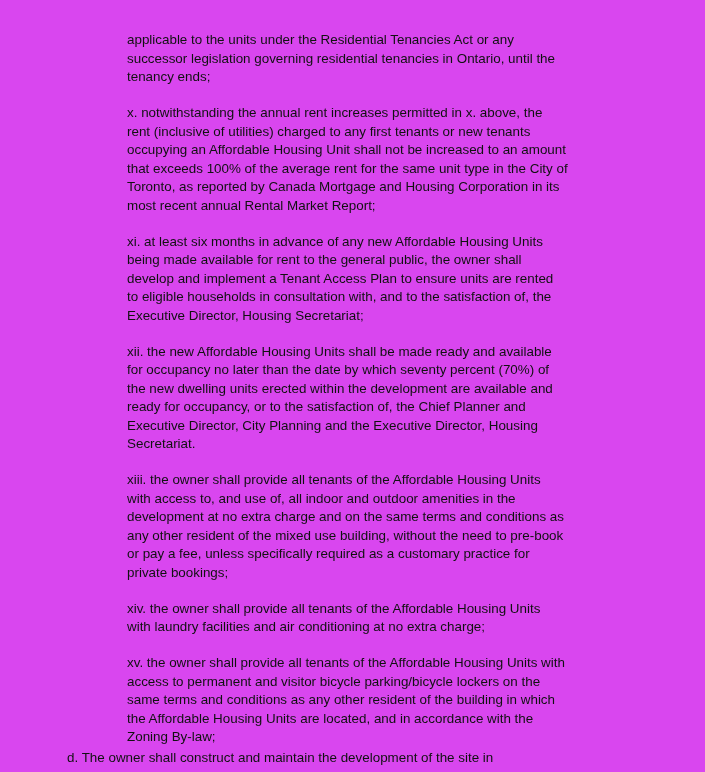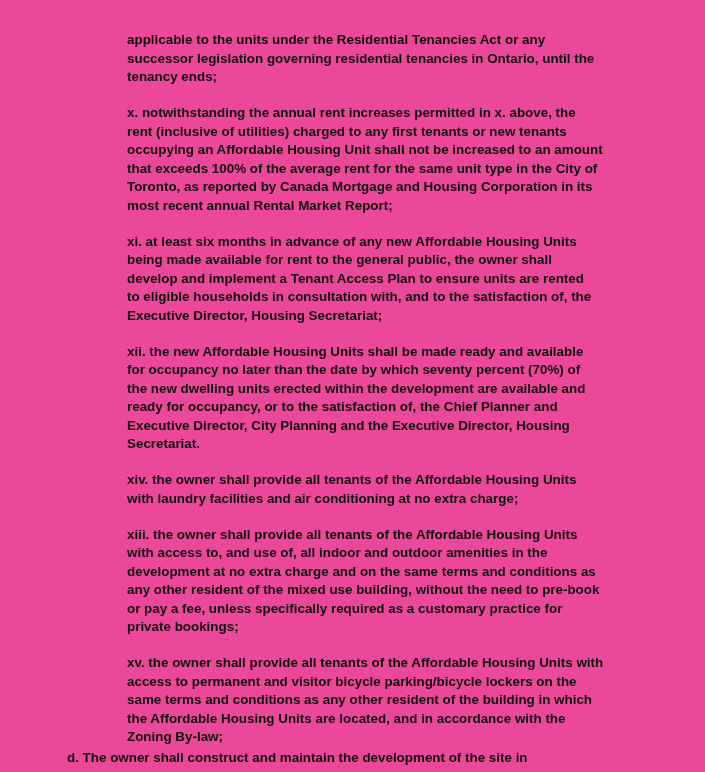--- a/index.html
+++ b/index.html
@@ -4,24 +4,23 @@
 <style>
   html, body {
     margin: 0;
     padding: 0;
     background: #ffffff;
   }
   .page {
     position: relative;
     width: 705px;
     height: 772px;
-    background: #ec4899;
+    background: #d946ef;
     overflow: hidden;
     font-family: "Liberation Sans", "DejaVu Sans", sans-serif;
-    font-weight: bold;
   }
   .text-column {
     position: absolute;
     left: 127px;
     top: 31px;
     width: 545px;
     color: #111111;
     font-size: 13.4px;
     line-height: 18.5px;
   }
@@ -55,28 +54,28 @@
 being made available for rent to the general public, the owner shall
 develop and implement a Tenant Access Plan to ensure units are rented
 to eligible households in consultation with, and to the satisfaction of, the
 Executive Director, Housing Secretariat;</p>
     <p class="para">xii. the new Affordable Housing Units shall be made ready and available
 for occupancy no later than the date by which seventy percent (70%) of
 the new dwelling units erected within the development are available and
 ready for occupancy, or to the satisfaction of, the Chief Planner and
 Executive Director, City Planning and the Executive Director, Housing
 Secretariat.</p>
-    <p class="para">xiv. the owner shall provide all tenants of the Affordable Housing Units
-with laundry facilities and air conditioning at no extra charge;</p>
     <p class="para">xiii. the owner shall provide all tenants of the Affordable Housing Units
 with access to, and use of, all indoor and outdoor amenities in the
 development at no extra charge and on the same terms and conditions as
 any other resident of the mixed use building, without the need to pre-book
 or pay a fee, unless specifically required as a customary practice for
 private bookings;</p>
+    <p class="para">xiv. the owner shall provide all tenants of the Affordable Housing Units
+with laundry facilities and air conditioning at no extra charge;</p>
     <p class="para last-full">xv. the owner shall provide all tenants of the Affordable Housing Units with
 access to permanent and visitor bicycle parking/bicycle lockers on the
 same terms and conditions as any other resident of the building in which
 the Affordable Housing Units are located, and in accordance with the
 Zoning By-law;</p>
     <p class="para clipped-line">d. The owner shall construct and maintain the development of the site in</p>
   </div>
 </div>
 
 </body></html>

